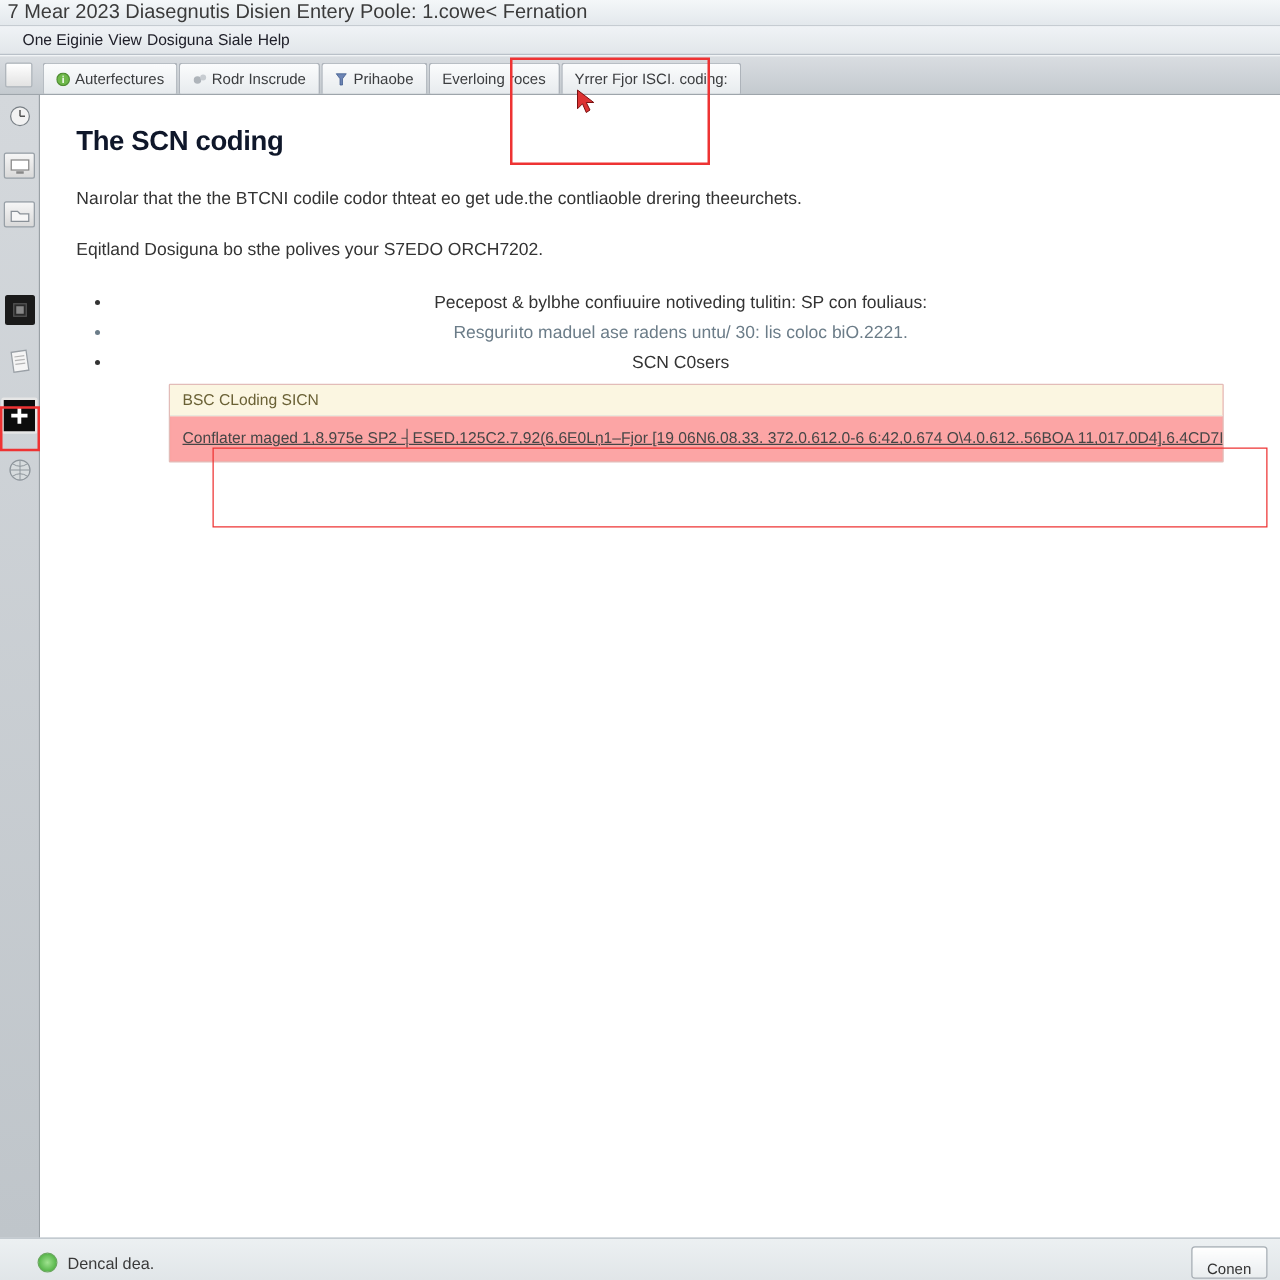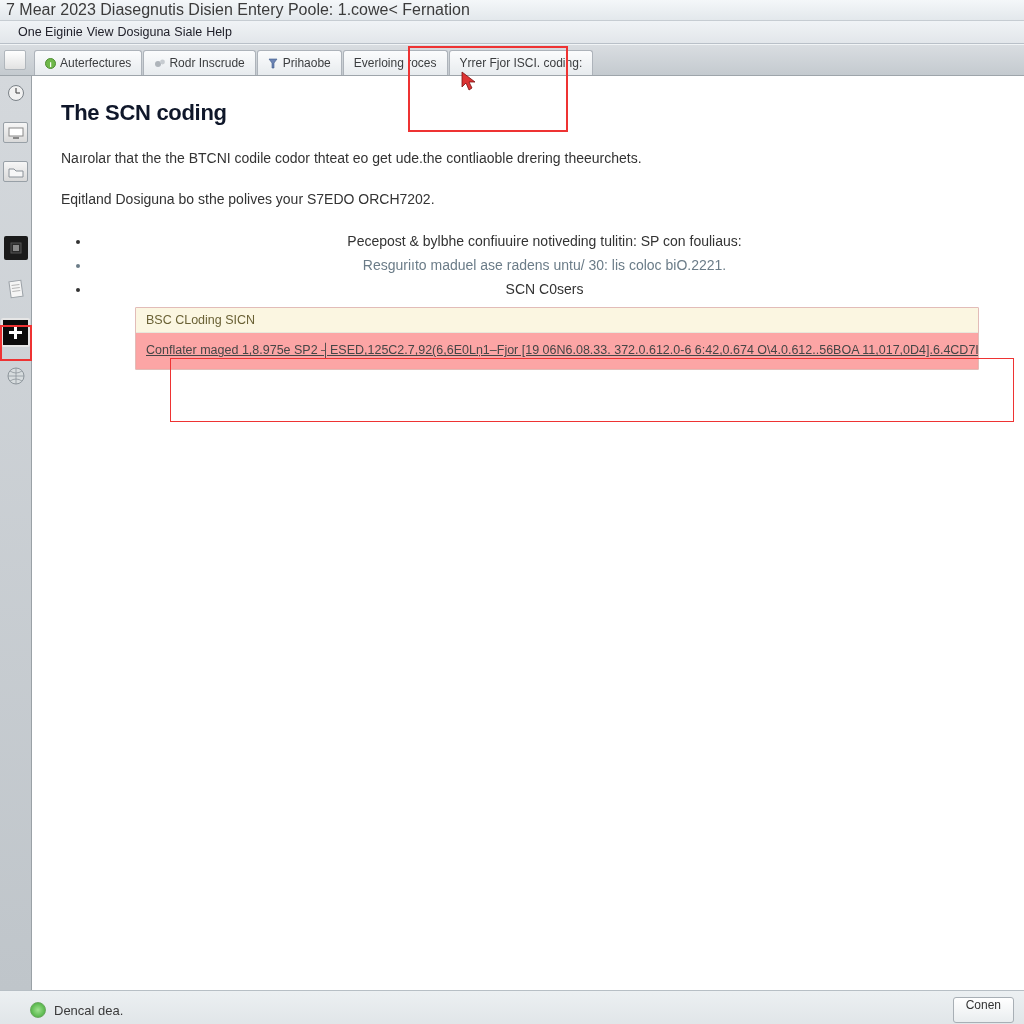--- a/index.html
+++ b/index.html
@@ -222,21 +222,21 @@
     border: 1px solid #6aa85f;
   }
   .foot-btn {
     height: 24px;
     padding: 0 12px;
     font-size: 12px;
     color: #333;
     background: linear-gradient(#ffffff, #e9edef);
     border: 1px solid #a8afb5;
     border-radius: 3px;
-    display: flex; align-items: flex-start;
+    display: flex; align-items: flex-end;
     cursor: default;
   }
 
   
   .rail-highlight {
     position: absolute;
     left: 0;
     border: 2px solid #e33;
     pointer-events: none;
     z-index: 40;

